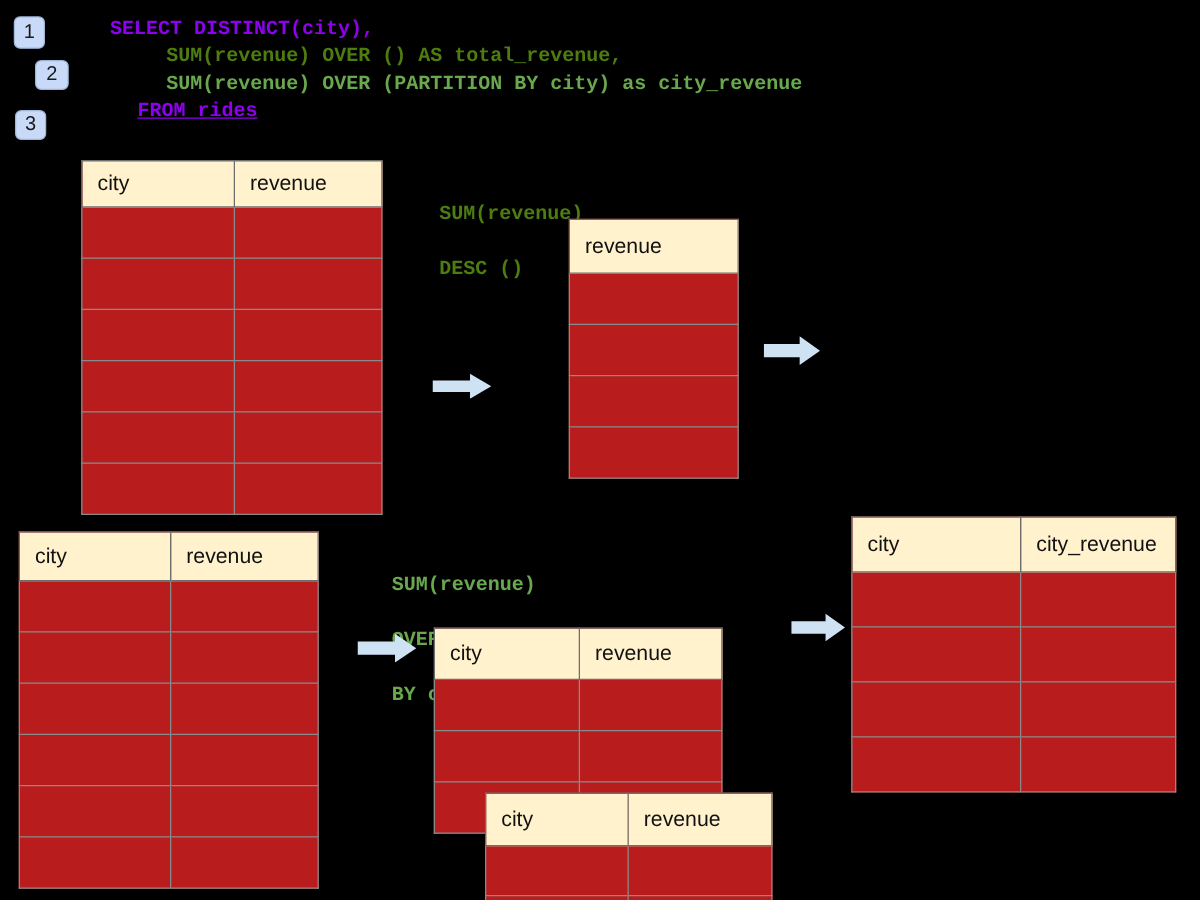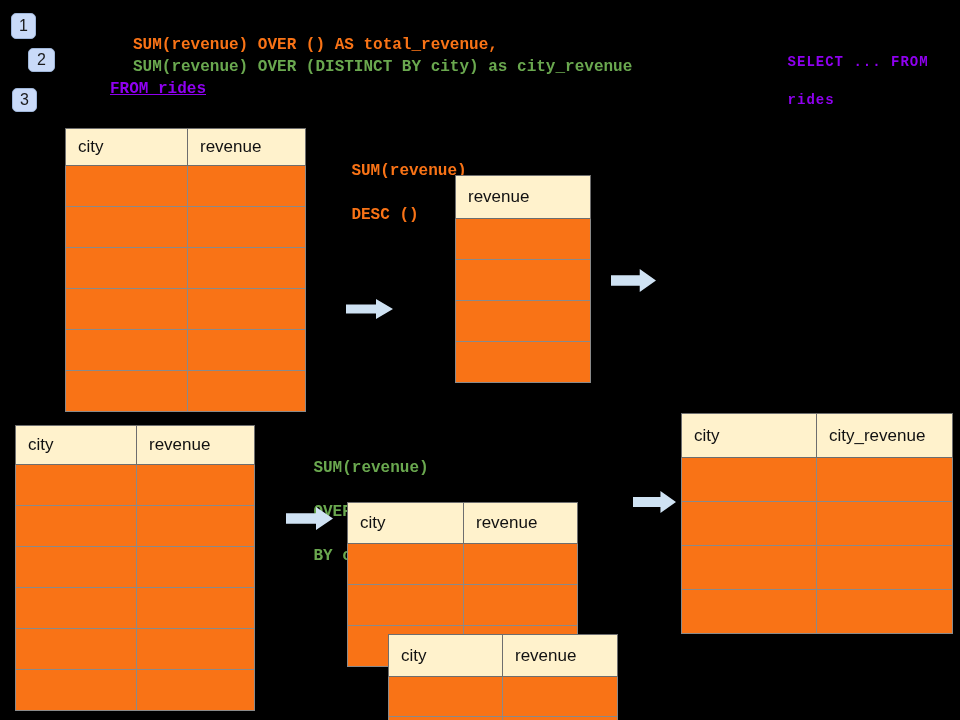--- a/index.html
+++ b/index.html
@@ -32,21 +32,21 @@
   
   .code {
     position: absolute;
     font-family: "Liberation Mono", monospace;
     font-weight: bold;
     font-size: 16px;
     line-height: 20px;
     white-space: pre;
   }
   .purple { color: #8f00f0; }
-  .red    { color: #f97316; }
+  .red    { color: #4d7c0f; }
   .green  { color: #6aa84f; }
 
   #sql-line-1 { left: 88px;  top: 13px; }
   #sql-line-2 { left: 133px; top: 35px; }
   #sql-line-3 { left: 133px; top: 57px; }
   #sql-line-4 { left: 110px; top: 79px; text-decoration: underline; }
   #sql-line-5 { left: 110px; top: 101px; }
 
   #snippet {
     left: 750px; top: 34px;
@@ -56,21 +56,21 @@
   }
 
   #label-total     { left: 313px; top: 138px; line-height: 22px; }
   #label-partition { left: 275px; top: 435px; line-height: 22px; }
 
   
   table {
     position: absolute;
     border-collapse: collapse;
     table-layout: fixed;
-    background: #f97316;
+    background: #b91c1c;
   }
   th, td {
     border: 1px solid #8a8a8a;
     box-sizing: border-box;
     padding: 0;
   }
   th {
     background: #fff2cc;
     border-color: #6e6e6e;
     color: #111;
@@ -106,47 +106,44 @@
   #table-partition-overlap     { left: 388px; top: 634px; z-index: 2; }
   #table-partition-overlap th  { height: 42px; }
   #table-partition-overlap td  { height: 40px; }
   #table-partition-overlap .c1 { width: 114px; }
   #table-partition-overlap .c2 { width: 115px; }
 
   #table-result-right      { left: 681px; top: 413px; }
   #table-result-right th   { height: 44px; }
   #table-result-right td   { height: 44px; }
   #table-result-right .c1  { width: 135px; }
-  #table-result-right .c2  { width: 136px; }
+  #table-result-right .c2  { width: 124px; }
 
   
   .arrow { position: absolute; }
   #arrow-1 { left: 346px; top: 299px; width: 47px; height: 20px; }
   #arrow-2 { left: 611px; top: 269px; width: 45px; height: 23px; }
   #arrow-3 { left: 286px; top: 507px; width: 47px; height: 23px; }
   #arrow-4 { left: 633px; top: 491px; width: 43px; height: 22px; }
   .arrow svg { display: block; width: 100%; height: 100%; }
 </style>
 </head>
 <body>
 
 <div id="stage">
 
   <div class="badge" id="badge-1">1</div>
   <div class="badge" id="badge-2">2</div>
   <div class="badge" id="badge-3">3</div>
 
+  <div class="code purple" id="sql-line-1">SELECT DISTINCT(city),</div>
   <div class="code red" id="sql-line-2">SUM(revenue) OVER () AS total_revenue,</div>
-  <div class="code green" id="sql-line-3">SUM(revenue) OVER (DISTINCT BY city) as city_revenue</div>
+  <div class="code green" id="sql-line-3">SUM(revenue) OVER (PARTITION BY city) as city_revenue</div>
   <div class="code purple" id="sql-line-4">FROM rides</div>
 
-  <div class="code purple" id="snippet">
-    <span>SELECT ... FROM</span><br>
-    <span>rides</span>
-  </div>
 
   <div class="code red" id="label-total">
     <span>SUM(revenue)</span><br>
     <span>DESC ()</span>
   </div>
 
   <div class="code green" id="label-partition">
     <span>SUM(revenue)</span><br>
     <span>OVER (PARTITION</span><br>
     <span>BY city)</span>

